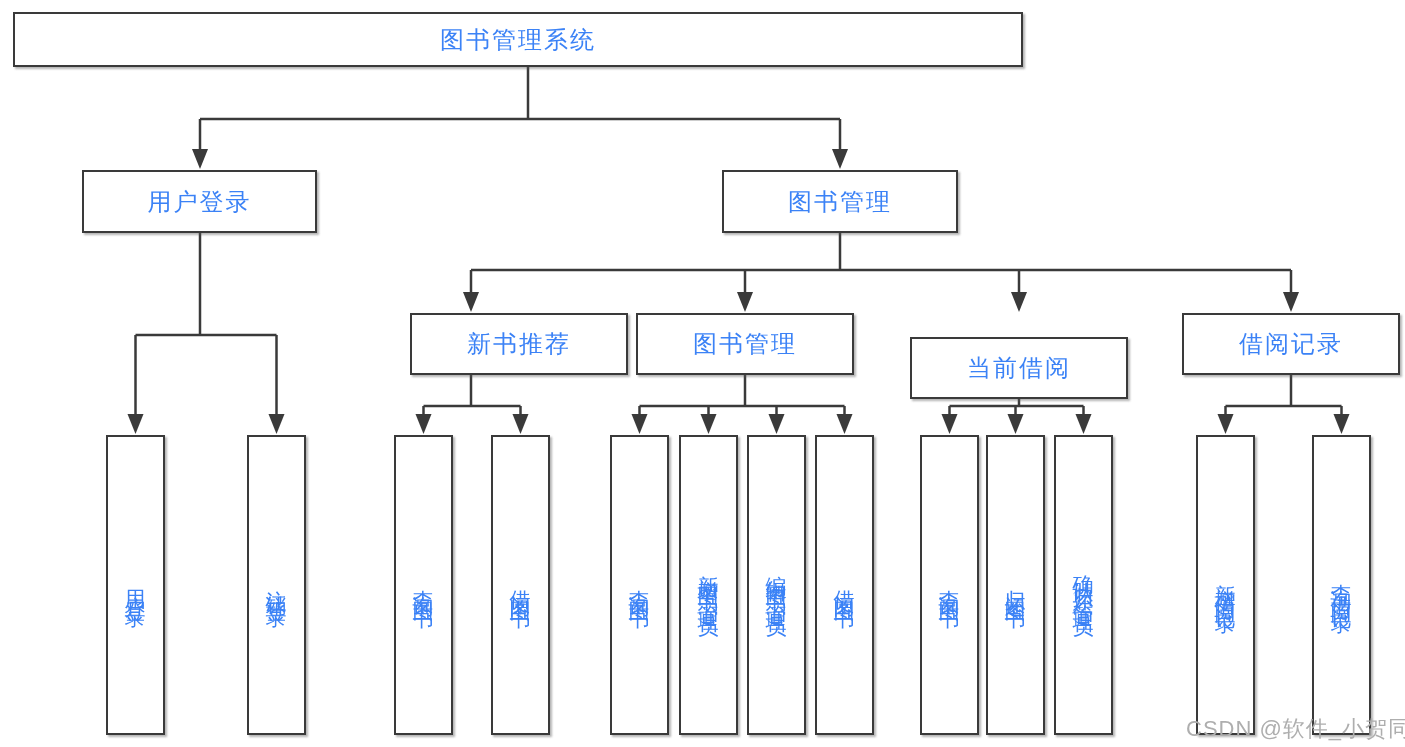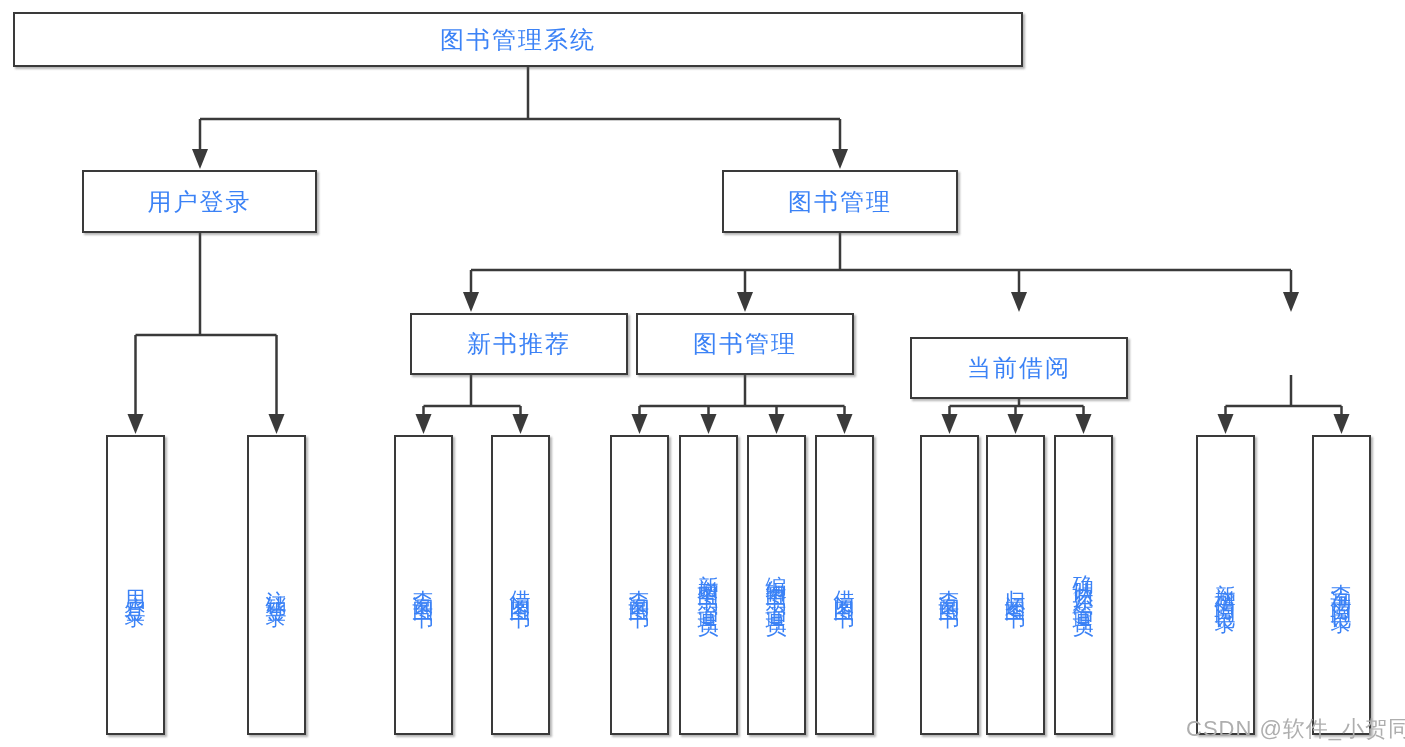--- a/index.html
+++ b/index.html
@@ -136,20 +136,23 @@
 
   <div class="node node-h" style="left:362px; top:313px; width:218px; height:62px;margin-left:48px;">
     <span>新书推荐</span>
   </div>
   <div class="node node-h" style="left:636px; top:313px; width:218px; height:62px;">
     <span>图书管理</span>
   </div>
   <div class="node node-h" style="left:910px; top:313px; width:218px; height:62px;margin-top:24px;">
     <span>当前借阅</span>
   </div>
+  <div class="node node-h" style="left:1182px; top:313px; width:218px; height:62px;">
+    <span>借阅记录</span>
+  </div>
 
   <div class="node node-v" style="left:106px; top:435px; width:59px; height:300px;">
     <span class="vtext">用户登录</span>
   </div>
   <div class="node node-v" style="left:247px; top:435px; width:59px; height:300px;">
     <span class="vtext">注销登录</span>
   </div>
 
   <div class="node node-v" style="left:394px; top:435px; width:59px; height:300px;">
     <span class="vtext">查询图书</span>

